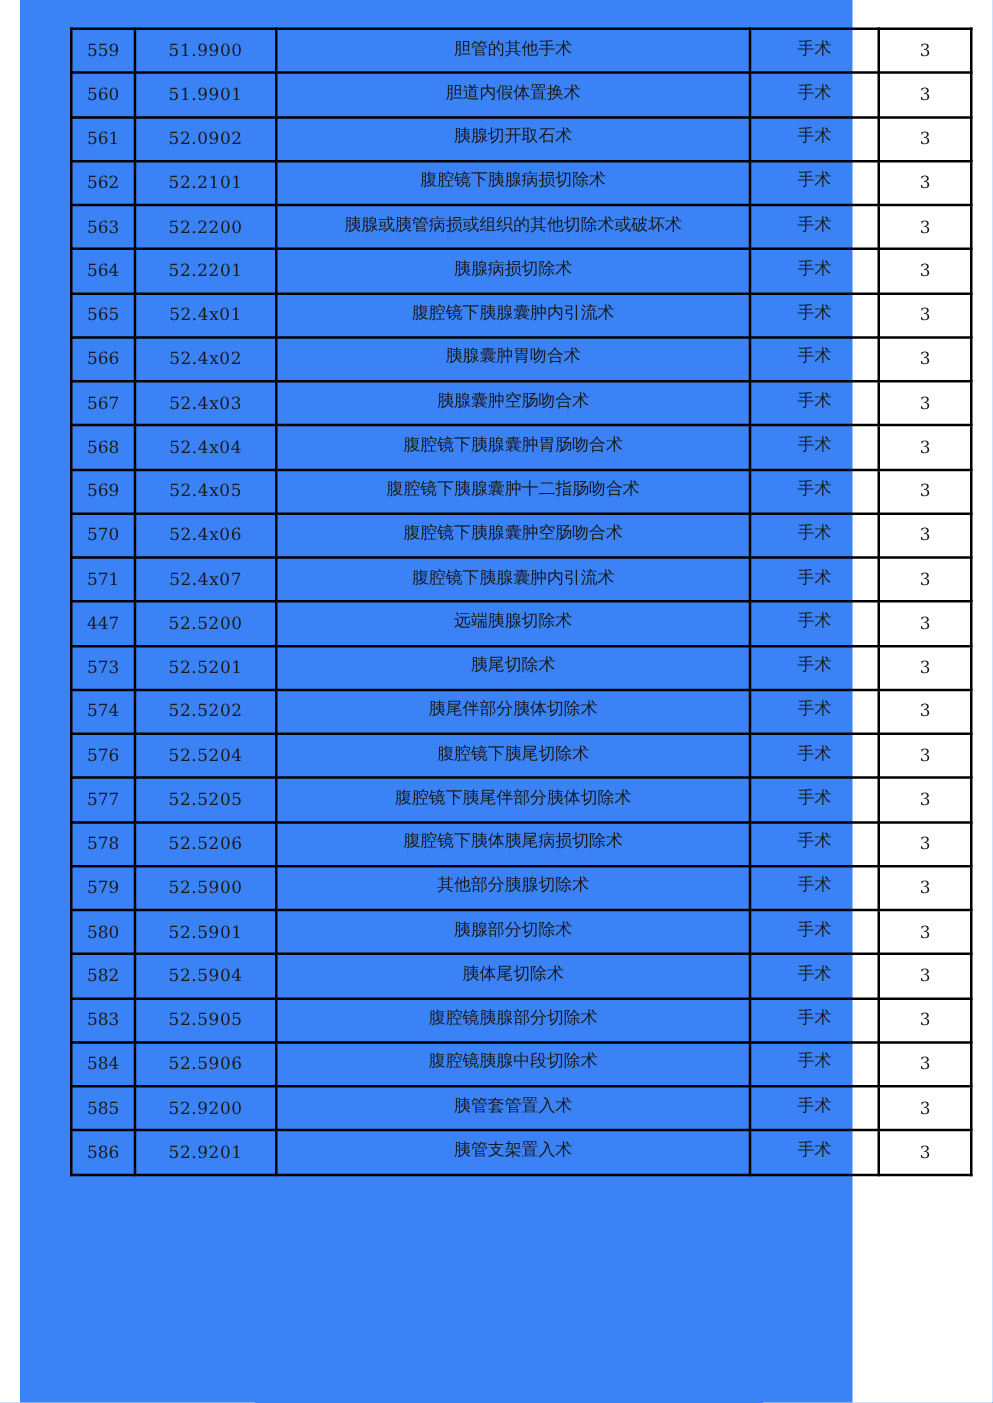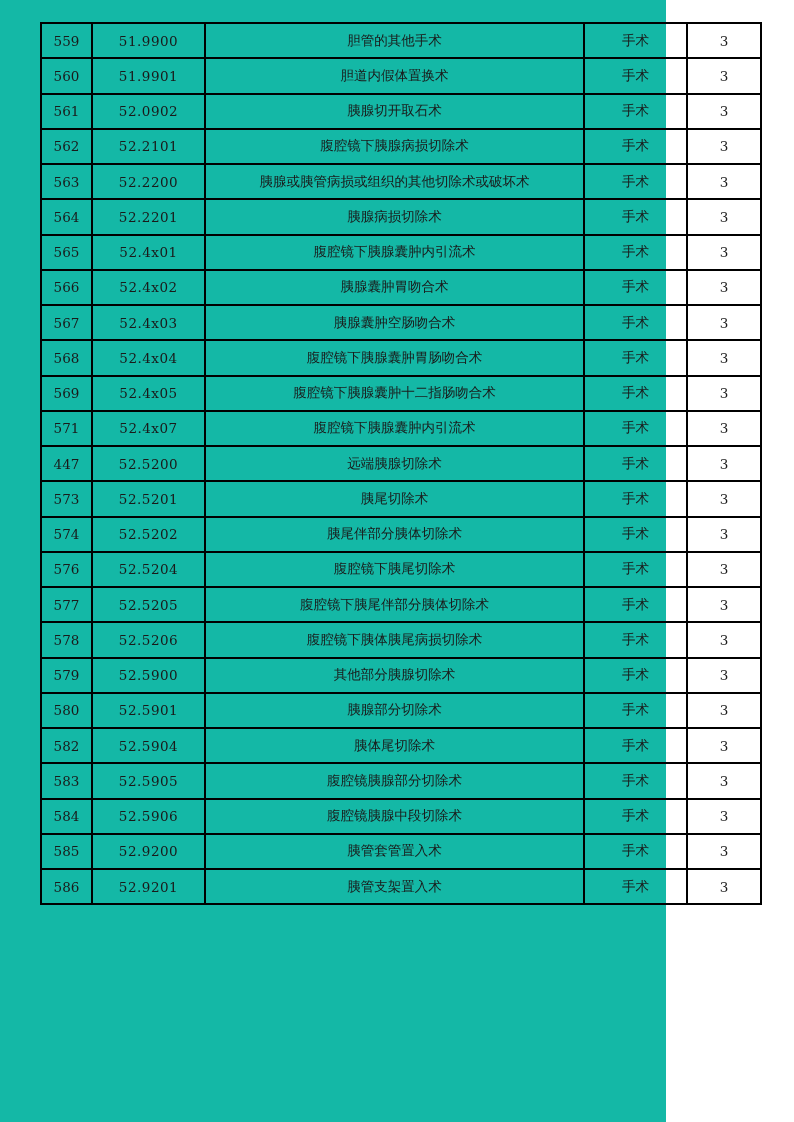--- a/index.html
+++ b/index.html
@@ -10,24 +10,24 @@
     body {
       width: 794px;
       height: 1122px;
       position: relative;
       overflow: hidden;
       font-family: "DejaVu Serif", "Liberation Serif", serif;
       color: #1a1a1a;
     }
     .page {
       position: absolute;
-      left: 0; top: 0;
+      left: 16px; top: 0;
       width: 666px;
       height: 1122px;
-      background: #14b8a6;
+      background: #3b82f6;
     }
     table.proc-table {
       position: absolute;
       left: 40px;
       top: 22px;
       width: 720px;
       border-collapse: collapse;
       table-layout: fixed;
       border: 2px solid #000;
     }
@@ -46,21 +46,21 @@
     col.c-code { width: 113px; }
     col.c-name { width: 379px; }
     col.c-type { width: 103px; }
     col.c-lvl  { width: 74px; }
     td.no, td.code, td.lvl {
       font-family: "DejaVu Serif", "Liberation Serif", serif;
       font-size: 14px;
     }
     td.code { letter-spacing: 0.5px; }
     td.name, td.type {
-      font-family: Liberation Sans, sans-serif;
+      font-family: Liberation Mono, monospace;
       font-size: 14px;
     }
   </style>
 </head>
 <body>
 
 <div class="page">
   <table class="proc-table">
     <colgroup>
       <col class="c-no">
@@ -141,20 +141,27 @@
           <td class="lvl">3</td>
         </tr>
         <tr>
           <td class="no">569</td>
           <td class="code">52.4x05</td>
           <td class="name">腹腔镜下胰腺囊肿十二指肠吻合术</td>
           <td class="type">手术</td>
           <td class="lvl">3</td>
         </tr>
         <tr>
+          <td class="no">570</td>
+          <td class="code">52.4x06</td>
+          <td class="name">腹腔镜下胰腺囊肿空肠吻合术</td>
+          <td class="type">手术</td>
+          <td class="lvl">3</td>
+        </tr>
+        <tr>
           <td class="no">571</td>
           <td class="code">52.4x07</td>
           <td class="name">腹腔镜下胰腺囊肿内引流术</td>
           <td class="type">手术</td>
           <td class="lvl">3</td>
         </tr>
         <tr>
           <td class="no">447</td>
           <td class="code">52.5200</td>
           <td class="name">远端胰腺切除术</td>

